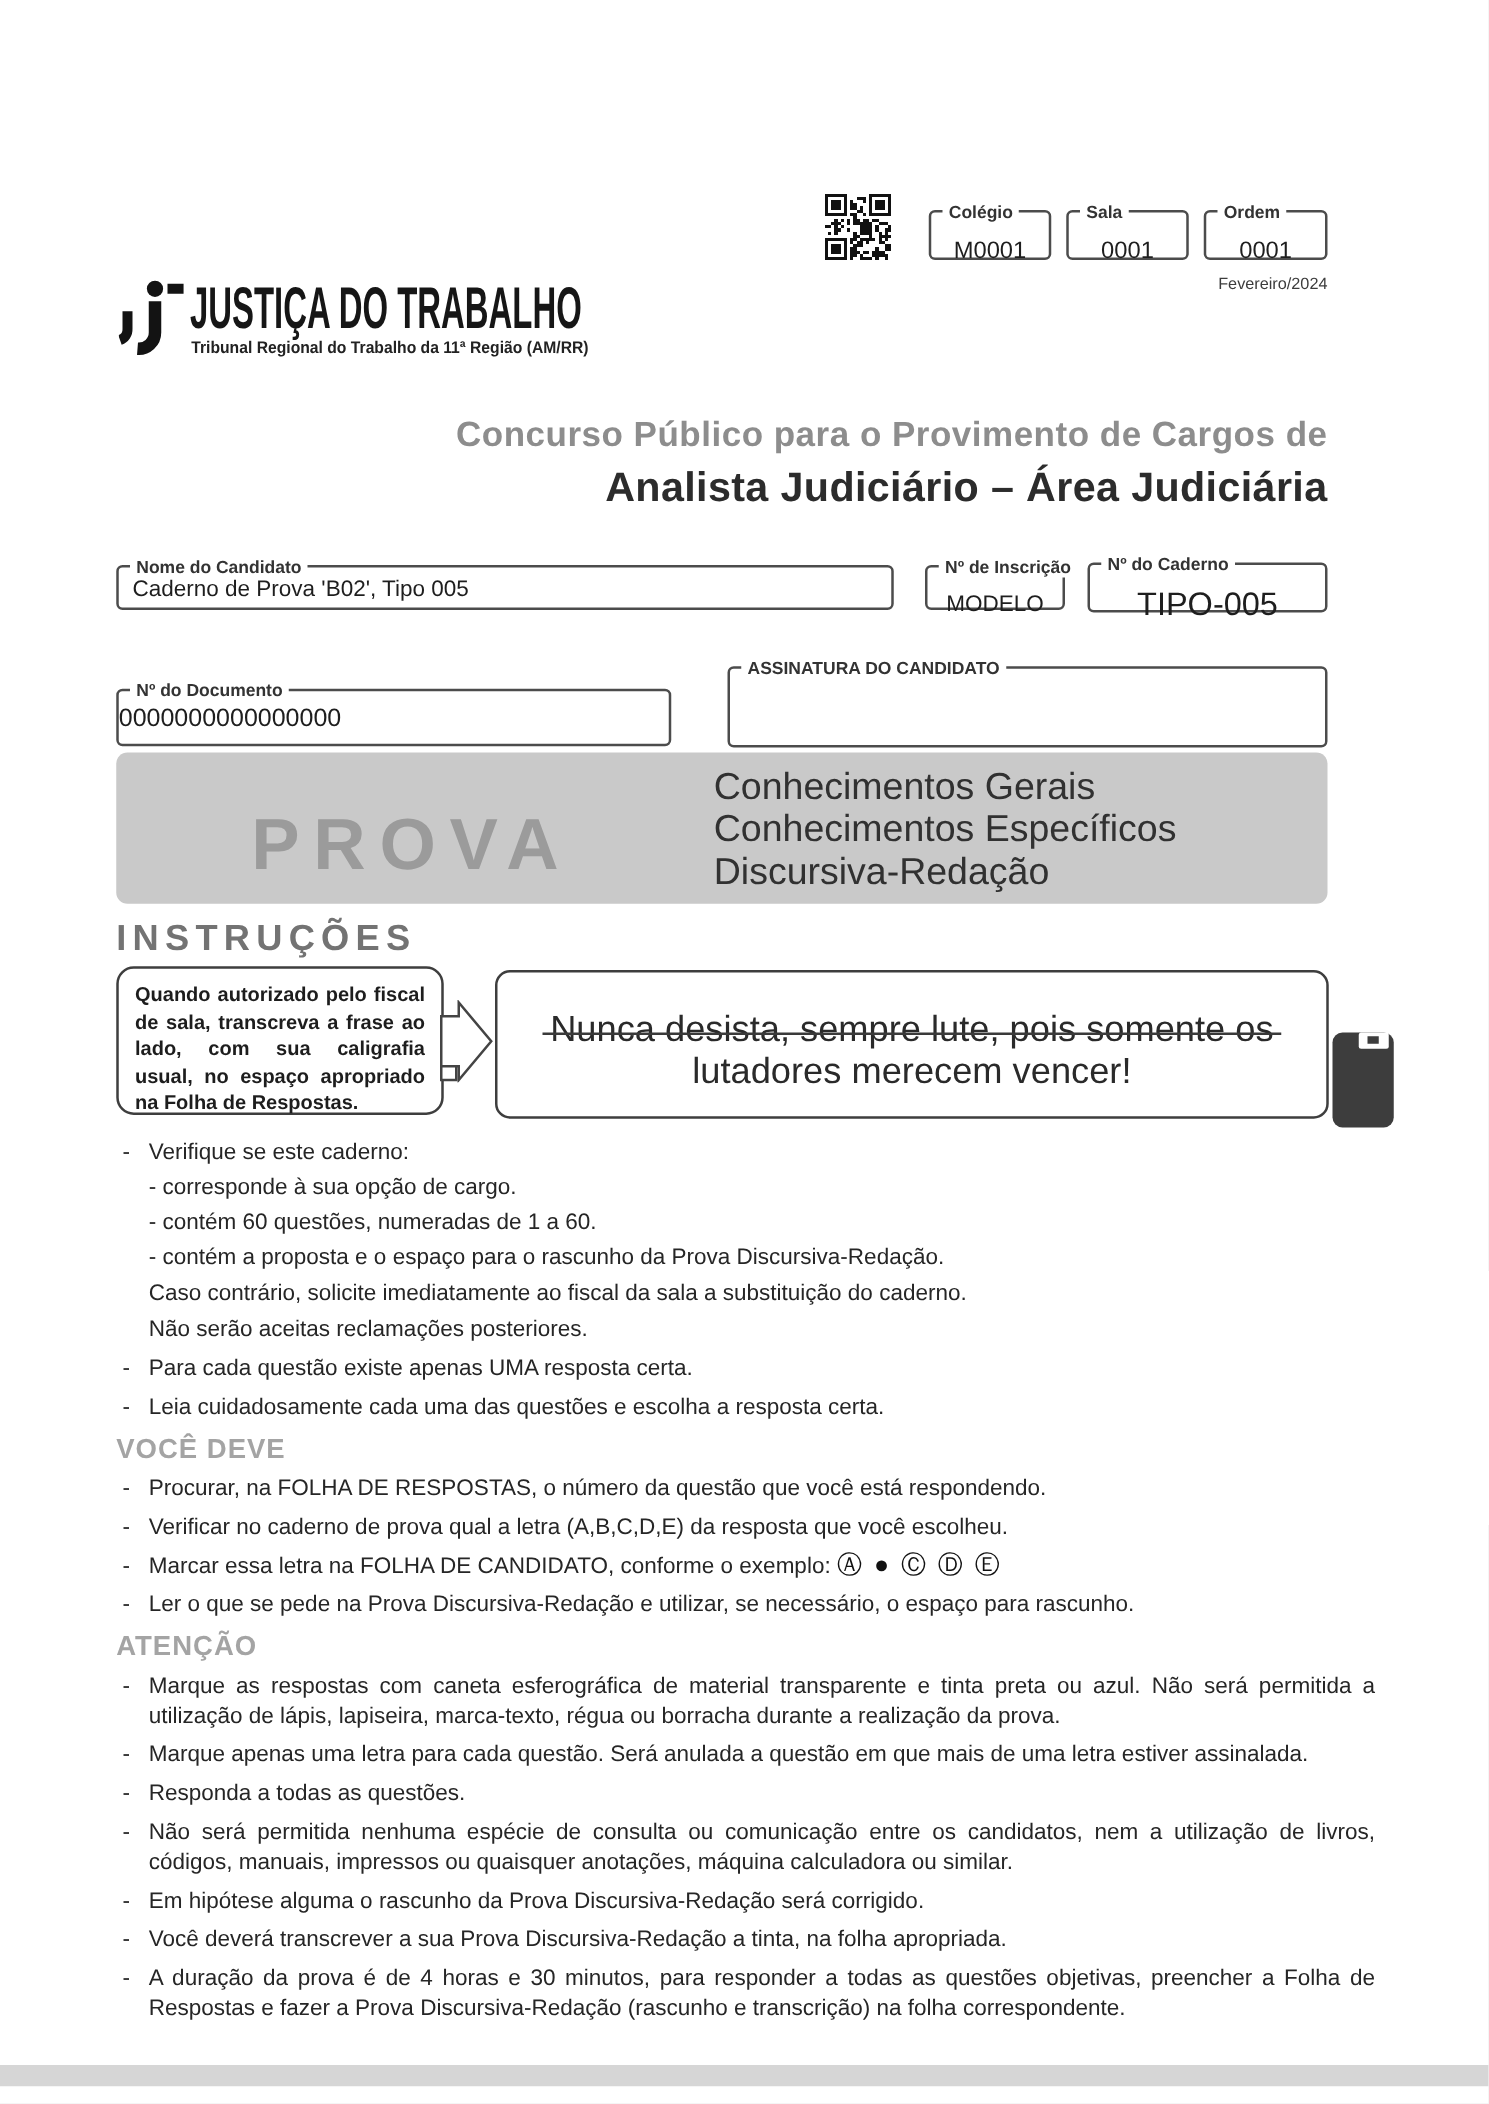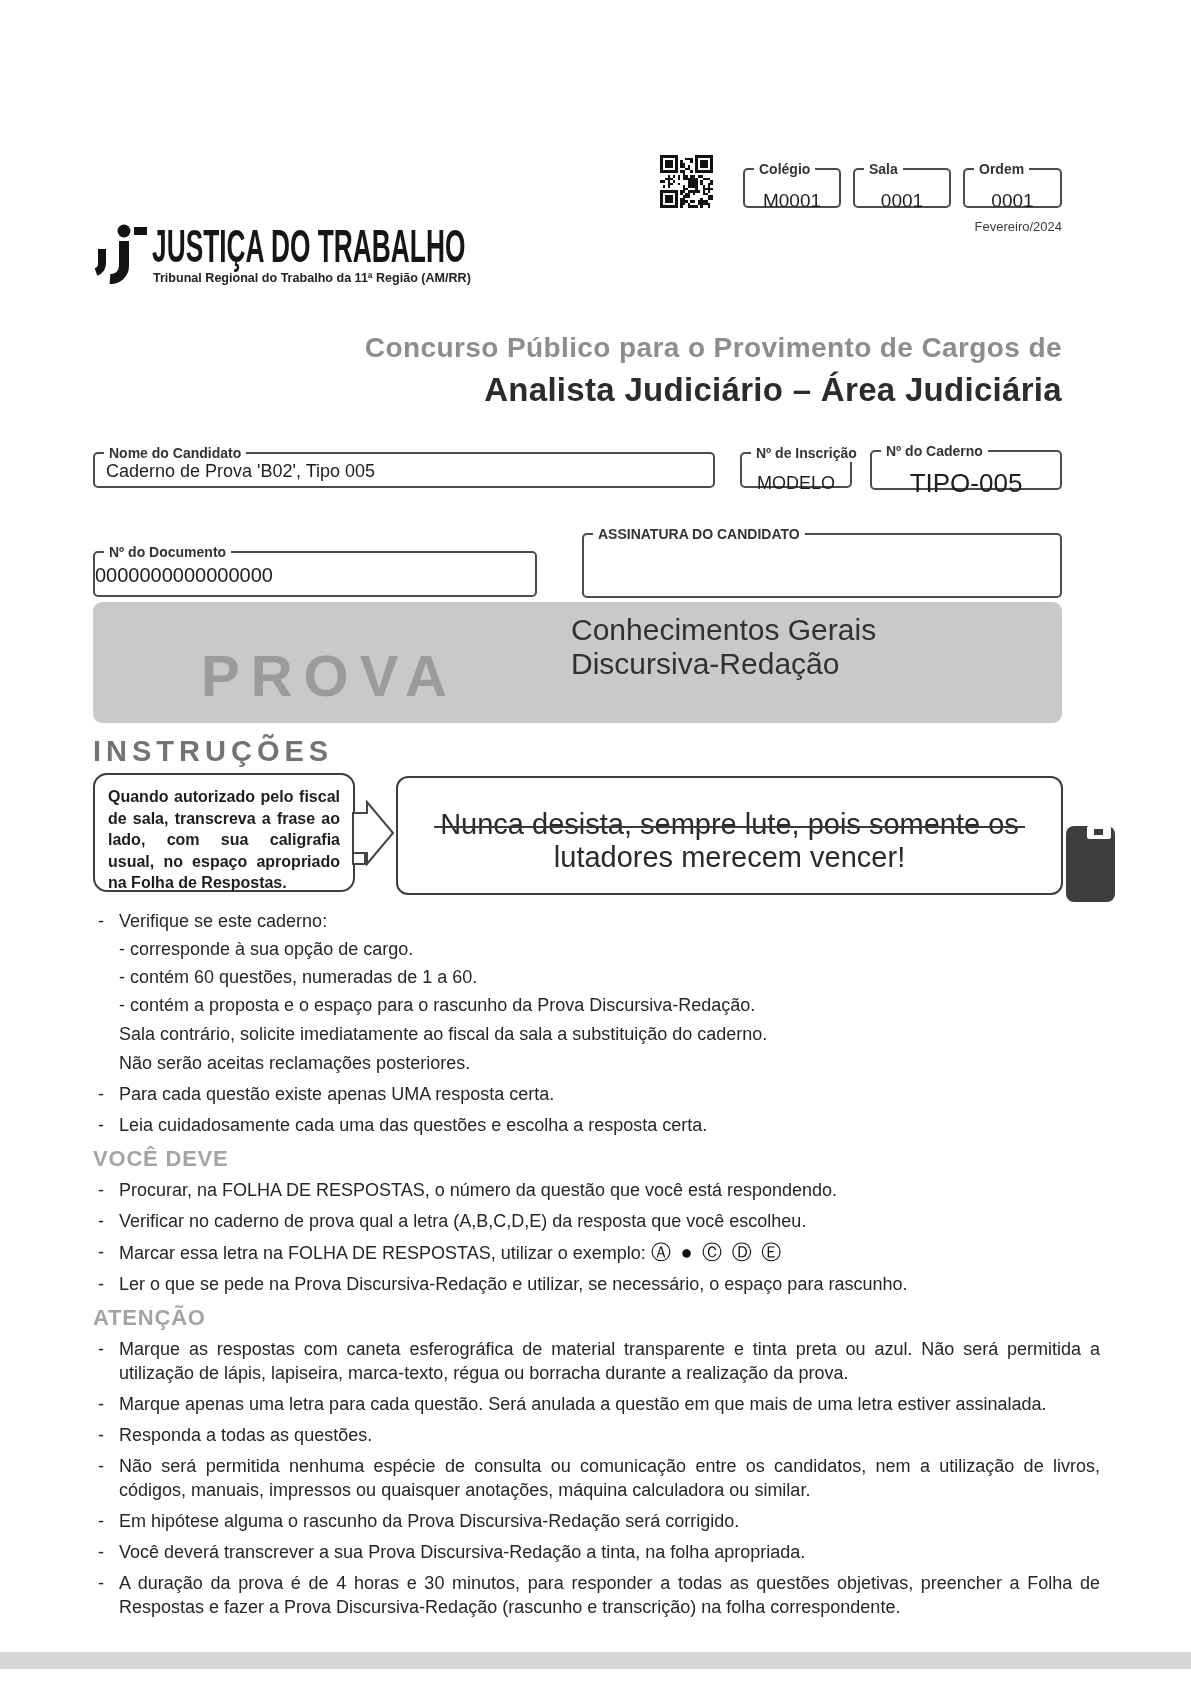--- a/index.html
+++ b/index.html
@@ -128,20 +128,21 @@
     <div class="fvalue" style="padding-left:0;font-size:20px;">0000000000000000</div>
   </div>
   <div class="fbox" style="left:582px;top:533px;width:480px;height:65px;">
     <span class="flabel">ASSINATURA DO CANDIDATO</span>
   </div>
 
   <div class="prova-box">
     <div class="prova-title">PROVA</div>
     <div class="prova-subjects">
       <div>Conhecimentos Gerais</div>
+      <div>Conhecimentos Específicos</div>
       <div>Discursiva-Redação</div>
     </div>
   </div>
 
   <div class="instr-heading">INSTRUÇÕES</div>
 
   <div class="note-box">Quando autorizado pelo fiscal de sala, transcreva a frase ao lado, com sua caligrafia usual, no espaço apropriado na Folha de Respostas.</div>
 
   <svg class="arrow" viewBox="0 0 44 66">
     <path d="M1 13 H15 V2 L41 33 15 64 V53 H1 Z" fill="#fff" stroke="#444" stroke-width="2" stroke-linejoin="miter"></path>
@@ -157,31 +158,31 @@
     <div class="marker-notch">
       <div class="marker-dot"></div>
     </div>
   </div>
 
   <div class="ilist">
     <div class="li">Verifique se este caderno:</div>
     <div class="li-sub">- corresponde à sua opção de cargo.</div>
     <div class="li-sub">- contém 60 questões, numeradas de 1 a 60.</div>
     <div class="li-sub">- contém a proposta e o espaço para o rascunho da Prova Discursiva-Redação.</div>
-    <div class="li-note">Sala contrário, solicite imediatamente ao fiscal da sala a substituição do caderno.</div>
+    <div class="li-note">Caso contrário, solicite imediatamente ao fiscal da sala a substituição do caderno.</div>
     <div class="li-note">Não serão aceitas reclamações posteriores.</div>
 
     <div class="li">Para cada questão existe apenas UMA resposta certa.</div>
     <div class="li">Leia cuidadosamente cada uma das questões e escolha a resposta certa.</div>
 
     <div class="sec-heading">VOCÊ DEVE</div>
     <div class="li">Procurar, na FOLHA DE RESPOSTAS, o número da questão que você está respondendo.</div>
     <div class="li">Verificar no caderno de prova qual a letra (A,B,C,D,E) da resposta que você escolheu.</div>
     <div class="li" style="text-align:left;">
-      <span>Marcar essa letra na FOLHA DE RESPOSTAS, utilizar o exemplo:</span>
+      <span>Marcar essa letra na FOLHA DE CANDIDATO, conforme o exemplo:</span>
       <span class="opts">Ⓐ ● Ⓒ Ⓓ Ⓔ</span>
     </div>
     <div class="li">Ler o que se pede na Prova Discursiva-Redação e utilizar, se necessário, o espaço para rascunho.</div>
 
     <div class="sec-heading">ATENÇÃO</div>
     <div class="li">Marque as respostas com caneta esferográfica de material transparente e tinta preta ou azul. Não será permitida a utilização de lápis, lapiseira, marca-texto, régua ou borracha durante a realização da prova.</div>
     <div class="li">Marque apenas uma letra para cada questão. Será anulada a questão em que mais de uma letra estiver assinalada.</div>
     <div class="li">Responda a todas as questões.</div>
     <div class="li">Não será permitida nenhuma espécie de consulta ou comunicação entre os candidatos, nem a utilização de livros, códigos, manuais, impressos ou quaisquer anotações, máquina calculadora ou similar.</div>
     <div class="li">Em hipótese alguma o rascunho da Prova Discursiva-Redação será corrigido.</div>

